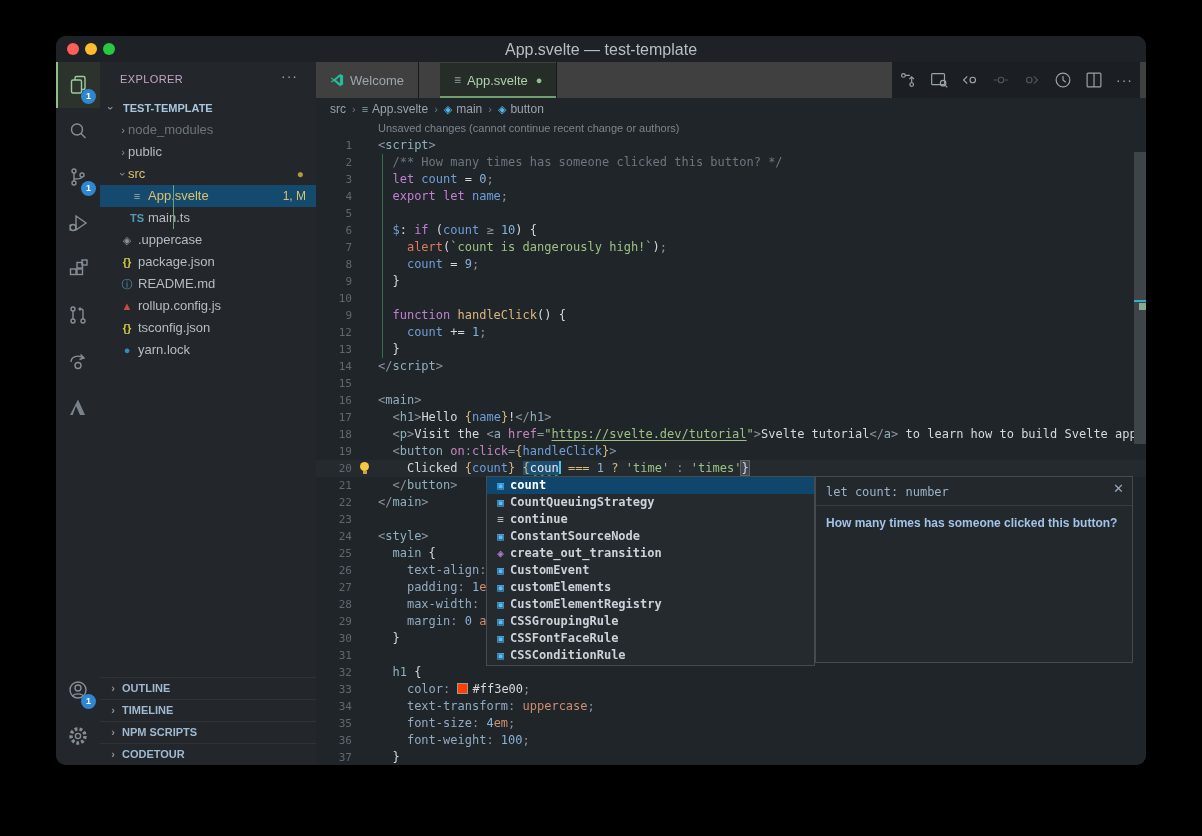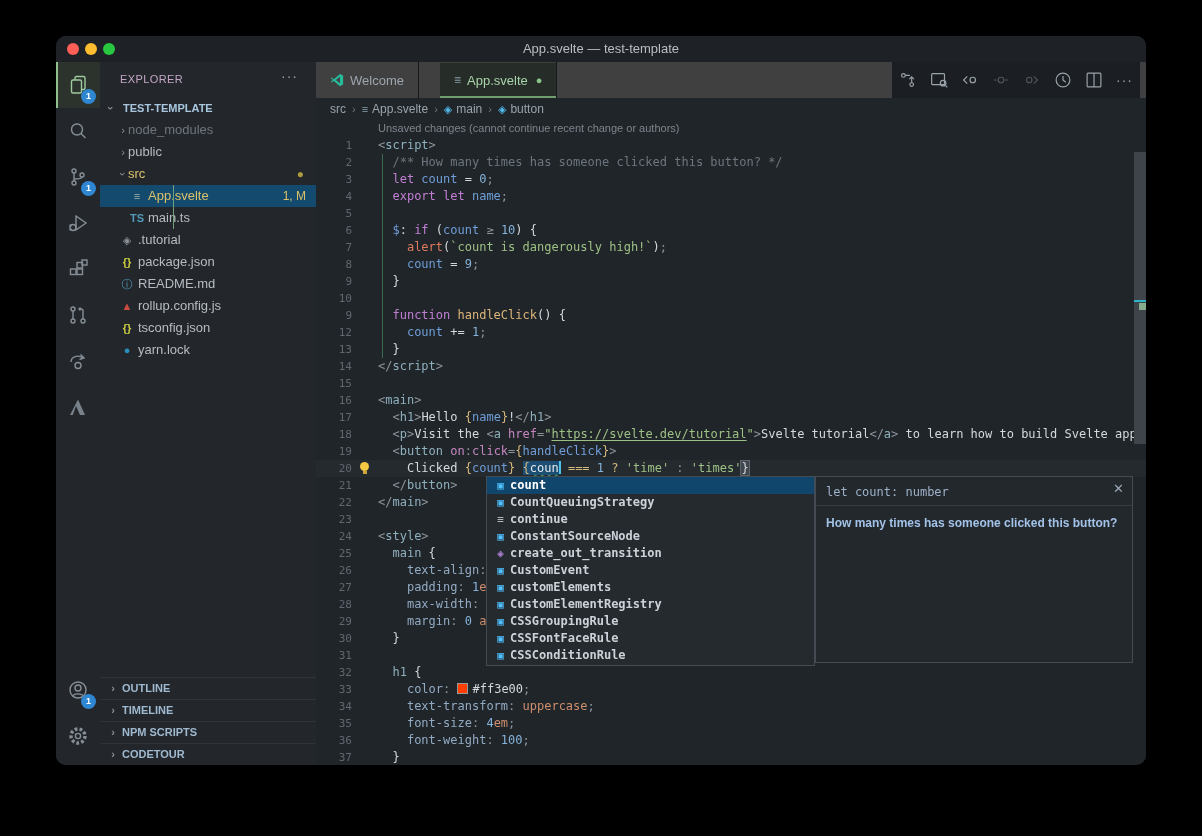--- a/index.html
+++ b/index.html
@@ -4,21 +4,21 @@
 <style>
   html,body{margin:0;padding:0;background:#000;}
   #stage{position:relative;width:1202px;height:836px;background:#000;overflow:hidden;
          font-family:"Liberation Sans","DejaVu Sans",sans-serif;-webkit-font-smoothing:antialiased;}
   .window{position:absolute;left:56px;top:36px;width:1090px;height:729px;background:#20252a;
           border-radius:10px;overflow:hidden;box-shadow:0 18px 60px rgba(0,0,0,.7);}
   
   .titlebar{position:absolute;left:0;top:0;width:100%;height:26px;background:#1e2226;}
   .tl{position:absolute;top:7px;width:12px;height:12px;border-radius:50%;}
   .tl.r{left:11px;background:#ff5f57}.tl.y{left:29px;background:#febc2e}.tl.g{left:47px;background:#28c840}
-  .wtitle{position:absolute;left:0;right:0;top:5px;text-align:center;font-size:13px;color:#b9bec4;}
+  .wtitle{position:absolute;left:0;right:0;top:5px;text-align:center;font-size:16px;color:#b9bec4;}
   
   .activity{position:absolute;left:0;top:26px;width:44px;bottom:0;background:#23272c;border-right:1px solid #16191c;}
   .act-item{position:relative;width:44px;height:46px;display:flex;align-items:center;justify-content:center;cursor:pointer;}
   .act-item svg{stroke:#868e96;fill:none;stroke-width:1.4;}
   .act-item.active{background:#2b332c;box-shadow:inset 2px 0 0 #8fbf8f;}
   .act-item.active svg{stroke:#9fca9f;}
   .act-bottom{position:absolute;bottom:6px;left:0;width:44px;}
   .badge{position:absolute;right:4px;bottom:4px;min-width:15px;height:15px;border-radius:8px;background:#2f86d1;
          color:#fff;font-size:9px;line-height:15px;text-align:center;font-weight:bold;}
   
@@ -200,21 +200,21 @@
     <div class="proj-row">
       <span class="chev">›</span>
       <span>TEST-TEMPLATE</span>
     </div>
     <div id="tree">
           <div class="trow dim"><span style="display:inline-block;width:18px"></span><span class="chev col">›</span><span>node_modules</span></div>
           <div class="trow"><span style="display:inline-block;width:18px"></span><span class="chev col">›</span><span>public</span></div>
           <div class="trow mod"><span style="display:inline-block;width:18px"></span><span class="chev">›</span><span>src</span><span class="dot">●</span></div>
           <div class="trow sel mod"><span style="display:inline-block;width:28px"></span><span class="ficon ic-svelte">≡</span><span>App.svelte</span><span class="gitbadge">1, M</span></div>
           <div class="trow"><span style="display:inline-block;width:28px"></span><span class="ficon ic-ts">TS</span><span>main.ts</span></div>
-          <div class="trow"><span style="display:inline-block;width:18px"></span><span class="ficon ic-git">◈</span><span>.tutorial</span></div>
+          <div class="trow"><span style="display:inline-block;width:18px"></span><span class="ficon ic-git">◈</span><span>.uppercase</span></div>
           <div class="trow"><span style="display:inline-block;width:18px"></span><span class="ficon ic-json">{}</span><span>package.json</span></div>
           <div class="trow"><span style="display:inline-block;width:18px"></span><span class="ficon ic-info">ⓘ</span><span>README.md</span></div>
           <div class="trow"><span style="display:inline-block;width:18px"></span><span class="ficon ic-rollup">▲</span><span>rollup.config.js</span></div>
           <div class="trow"><span style="display:inline-block;width:18px"></span><span class="ficon ic-json">{}</span><span>tsconfig.json</span></div>
           <div class="trow"><span style="display:inline-block;width:18px"></span><span class="ficon ic-yarn">●</span><span>yarn.lock</span></div>
           <div class="guide" style="top: 66px; height: 44px;"></div>
         </div>
     <div class="sections" id="sections">
           <div class="sec"><span class="chev col" style="margin:0 4px 0 8px">›</span><span>OUTLINE</span></div>
           <div class="sec"><span class="chev col" style="margin:0 4px 0 8px">›</span><span>TIMELINE</span></div>

